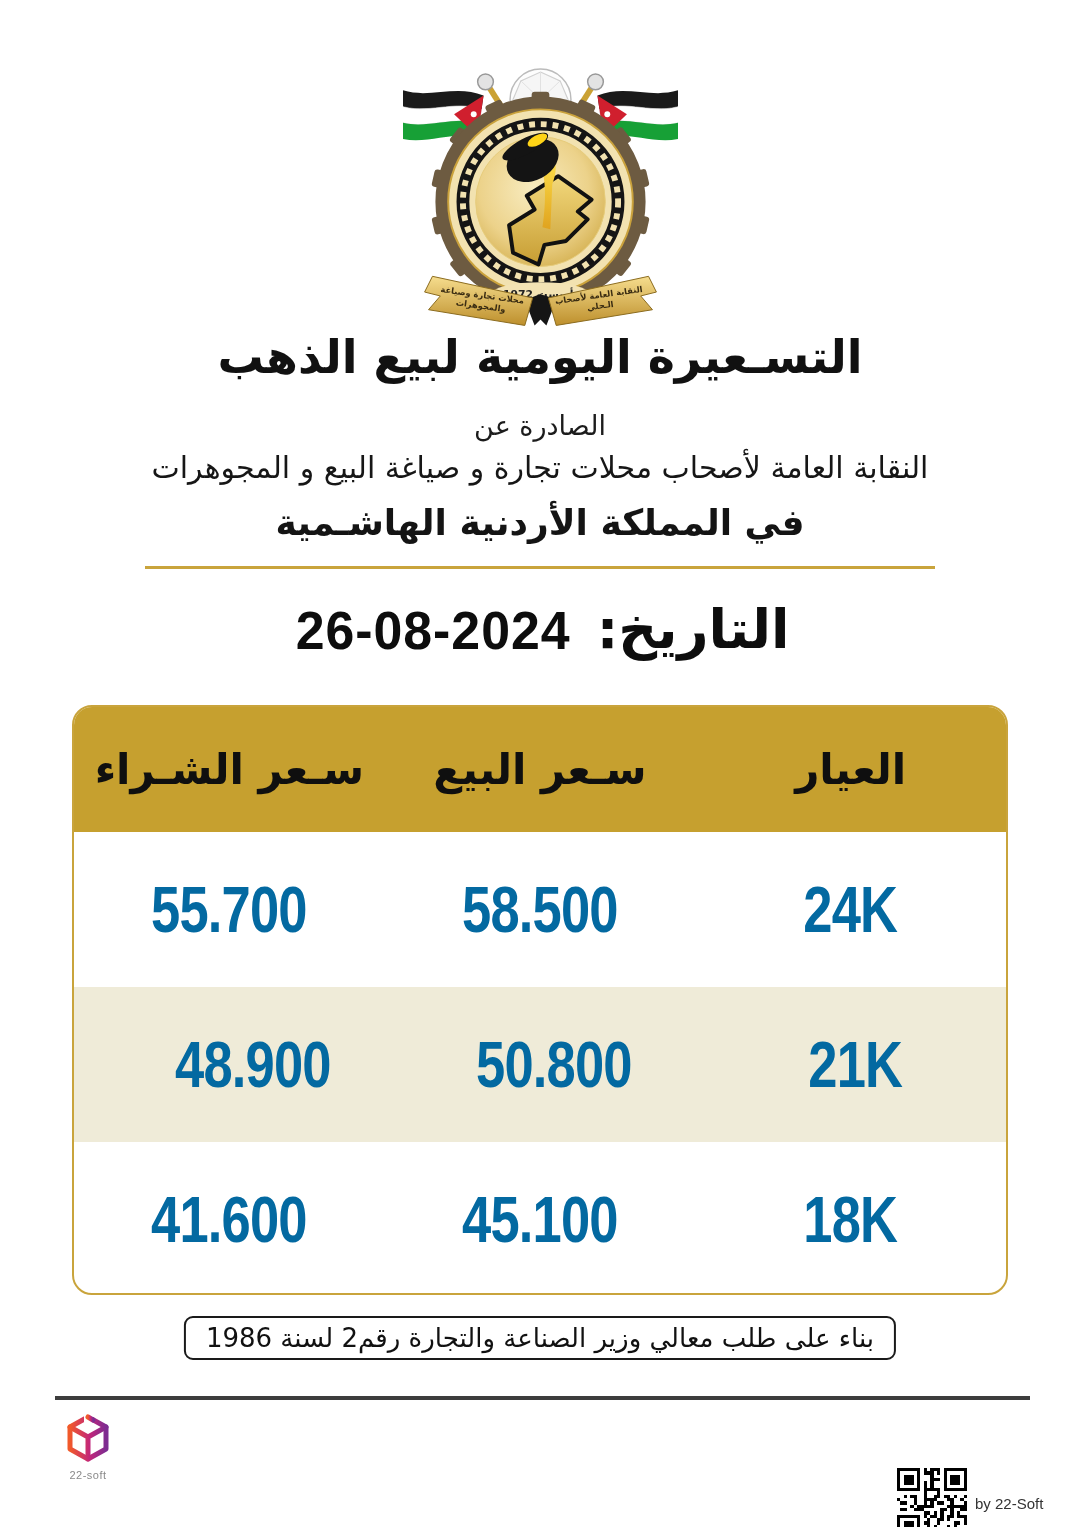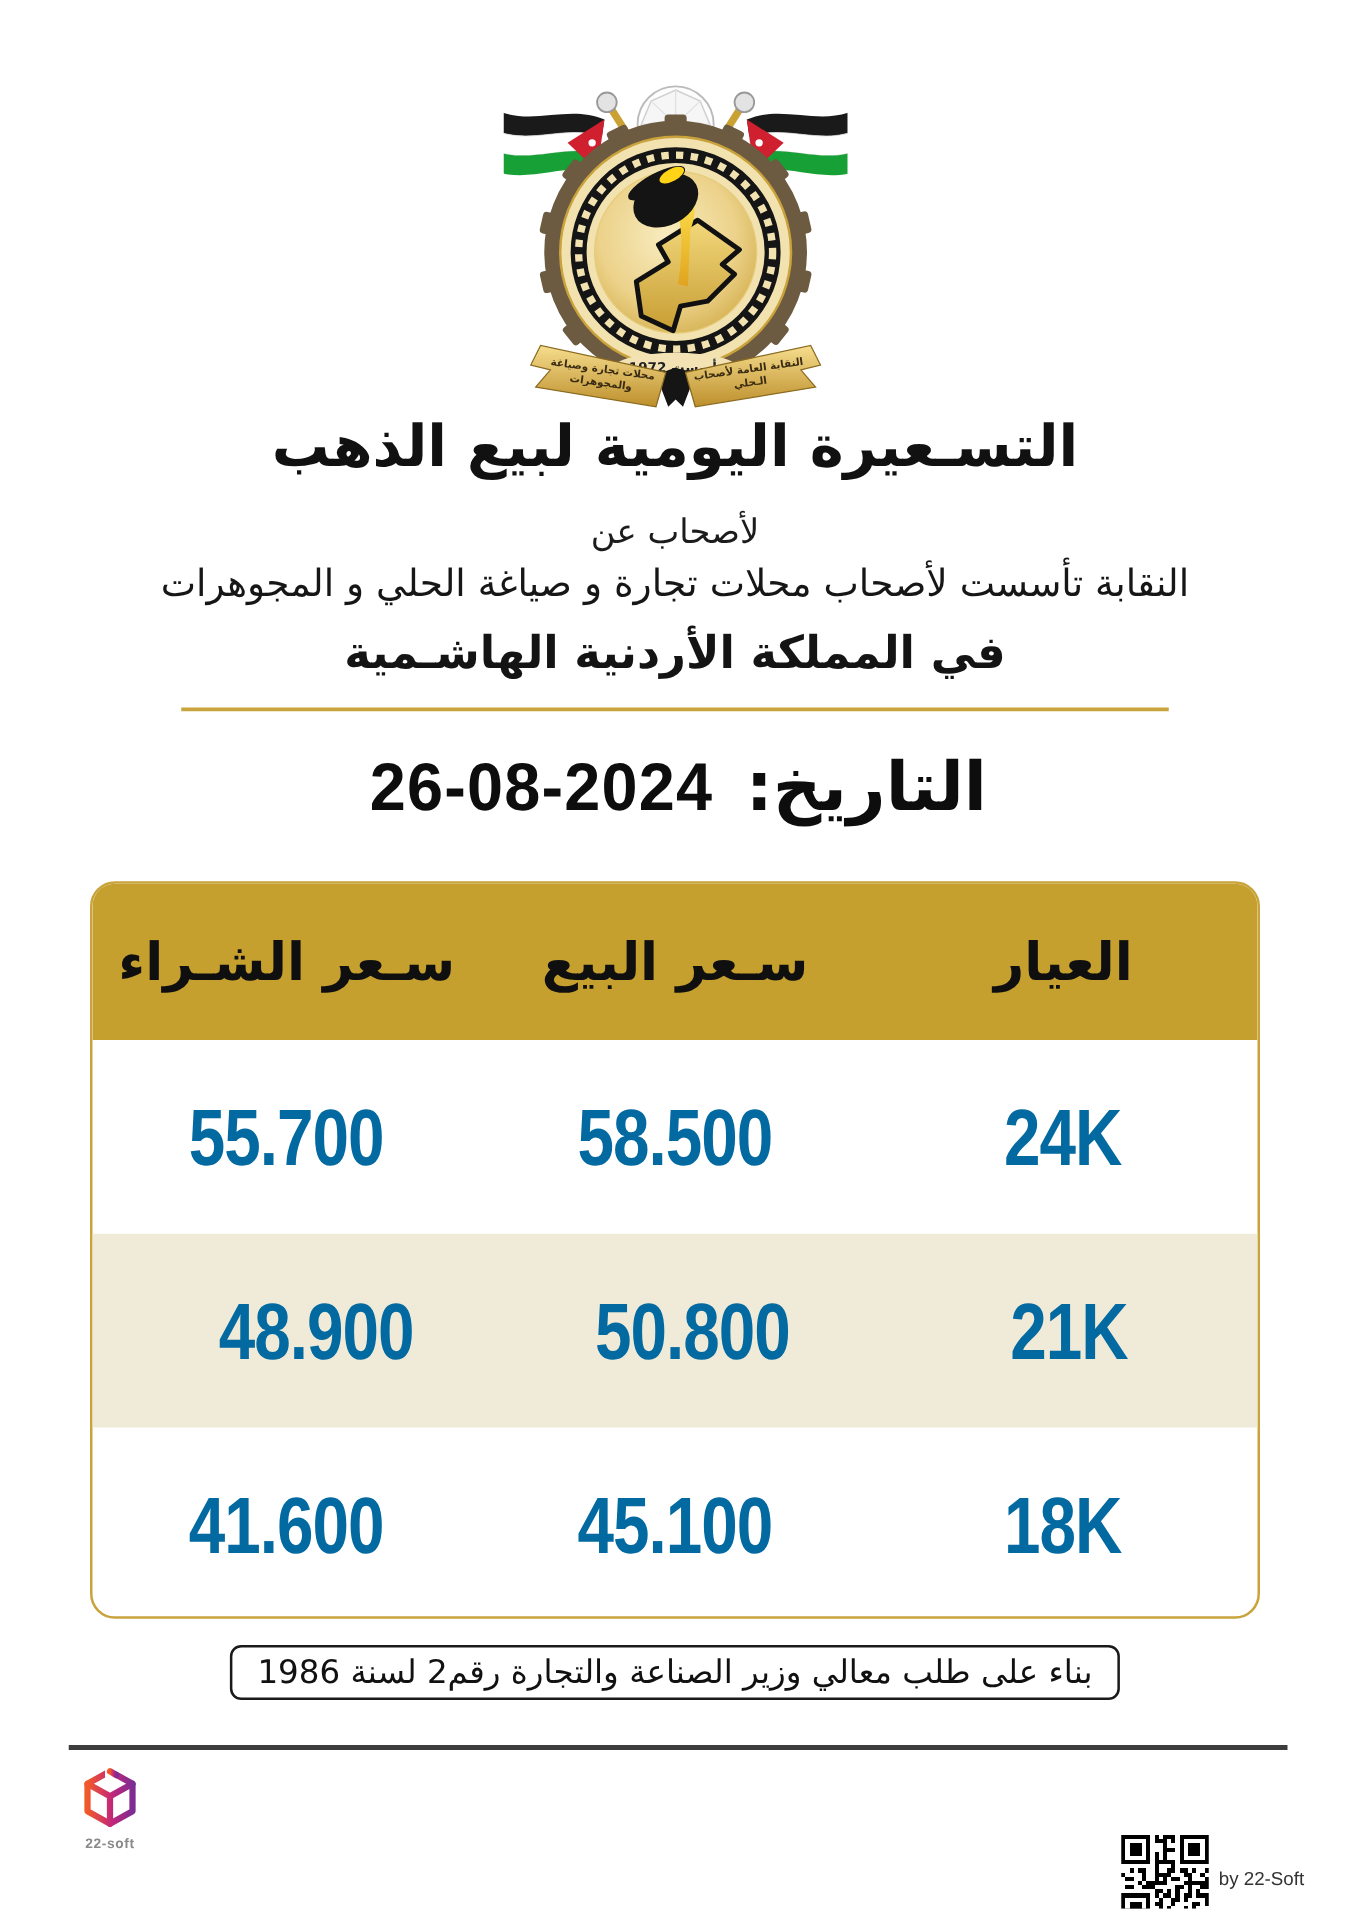--- a/index.html
+++ b/index.html
@@ -49,21 +49,21 @@
 
   .footnote{position:absolute;left:50%;top:1316px;transform:translateX(-50%);
          border:2.5px solid #1a1a1a;border-radius:9px;padding:5px 20px;
          font-size:26px;color:#111;direction:rtl;white-space:nowrap;}
 
   .divider{position:absolute;left:55px;top:1396px;width:975px;height:4px;
          background:var(--divider-gray);}
 
   .brand-block{position:absolute;left:58px;top:1412px;width:60px;text-align:center;}
   .brand-label{font-size:11px;color:#8a8a8a;letter-spacing:.5px;margin-top:1px;
-         font-family:"Liberation Sans",sans-serif;font-weight:bold;}
+         font-family:"Liberation Sans",sans-serif;}
 
   .qr-block{position:absolute;left:897px;top:1468px;display:flex;align-items:center;gap:8px;}
   .qr-byline{font-size:15px;color:#333;font-family:"Liberation Sans",sans-serif;}
 </style>
 </head>
 <body>
 
 <div class="page">
 
   <svg class="emblem" viewBox="0 0 280 300" xmlns="http://www.w3.org/2000/svg">
@@ -165,22 +165,22 @@
         <text x="200" y="277">الـحلي</text>
       </g>
       <g transform="rotate(8 80 268)" fill="#3a2c12" font-size="8.5" font-weight="bold" text-anchor="middle">
         <text x="80" y="266">محلات تجارة وصياغة</text>
         <text x="80" y="277">والمجوهرات</text>
       </g>
     </g>
   </svg>
 
   <div class="title">التسـعيرة اليومية لبيع الذهب</div>
-  <div class="issued">لأصحاب عن</div>
-  <div class="syndicate">النقابة تأسست لأصحاب محلات تجارة و صياغة الحلي  و المجوهرات</div>
+  <div class="issued">الصادرة عن</div>
+  <div class="syndicate">النقابة العامة لأصحاب محلات تجارة و صياغة البيع  و المجوهرات</div>
   <div class="kingdom">في المملكة الأردنية الهاشـمية</div>
   <div class="gold-rule"></div>
 
   <div class="date-line">
     <span>التاريخ:</span>
     <span class="num">26-08-2024</span>
   </div>
 
   <div class="price-table">
     <div class="t-head">

